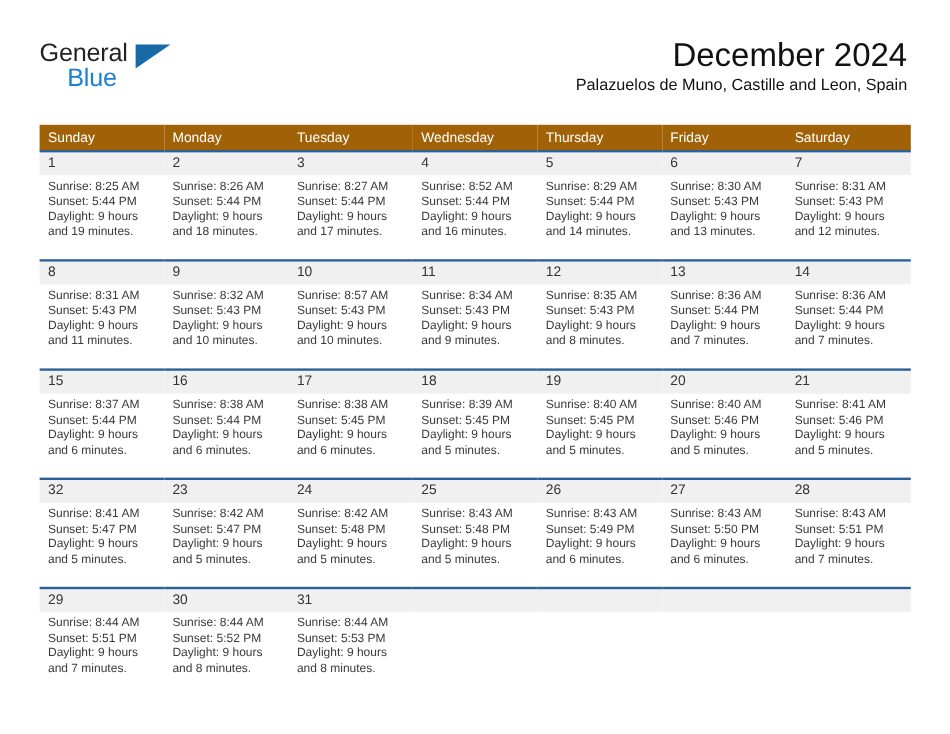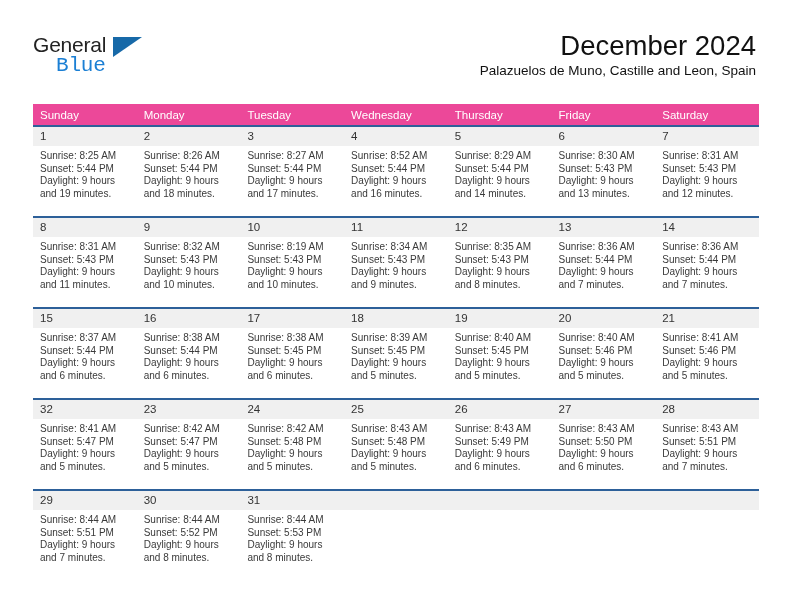--- a/index.html
+++ b/index.html
@@ -46,21 +46,21 @@
     color: #232323;
     font-family: "Liberation Sans", sans-serif;
   }
   .logo-blue {
     position: absolute;
     left: 23px;
     top: 21px;
     font-size: 21px;
     letter-spacing: -0.2px;
     color: #1b7fd4;
-    font-family: Liberation Mono, monospace;
+    font-family: Liberation Sans, sans-serif;
   }
   .logo-triangle {
     position: absolute;
     left: 80px;
     top: 4px;
     width: 0;
     height: 0;
     border-left: 29px solid #1769a8;
     border-bottom: 20px solid transparent;
   }
@@ -90,21 +90,21 @@
   
   .calendar {
     position: absolute;
     left: 33px;
     top: 104px;
     width: 726px;
     border-collapse: collapse;
     table-layout: fixed;
   }
   .calendar th {
-    background: #ec4899;
+    background: #a16207;
     color: #ffffff;
     font-size: 11.5px;
     font-weight: normal;
     text-align: left;
     padding: 4px 0 4px 7px;
     height: 13px;
     border: none;
   }
   .calendar td {
     vertical-align: top;
@@ -274,21 +274,21 @@
             <div>Sunset: 5:43 PM</div>
             <div>Daylight: 9 hours</div>
             <div>and 10 minutes.</div>
           </div>
             </div>
           </td>
         <td>
             <div class="cell-inner">
           <div class="daynum">10</div>
           <div class="details">
-            <div>Sunrise: 8:19 AM</div>
+            <div>Sunrise: 8:57 AM</div>
             <div>Sunset: 5:43 PM</div>
             <div>Daylight: 9 hours</div>
             <div>and 10 minutes.</div>
           </div>
             </div>
           </td>
         <td>
             <div class="cell-inner">
           <div class="daynum">11</div>
           <div class="details">

